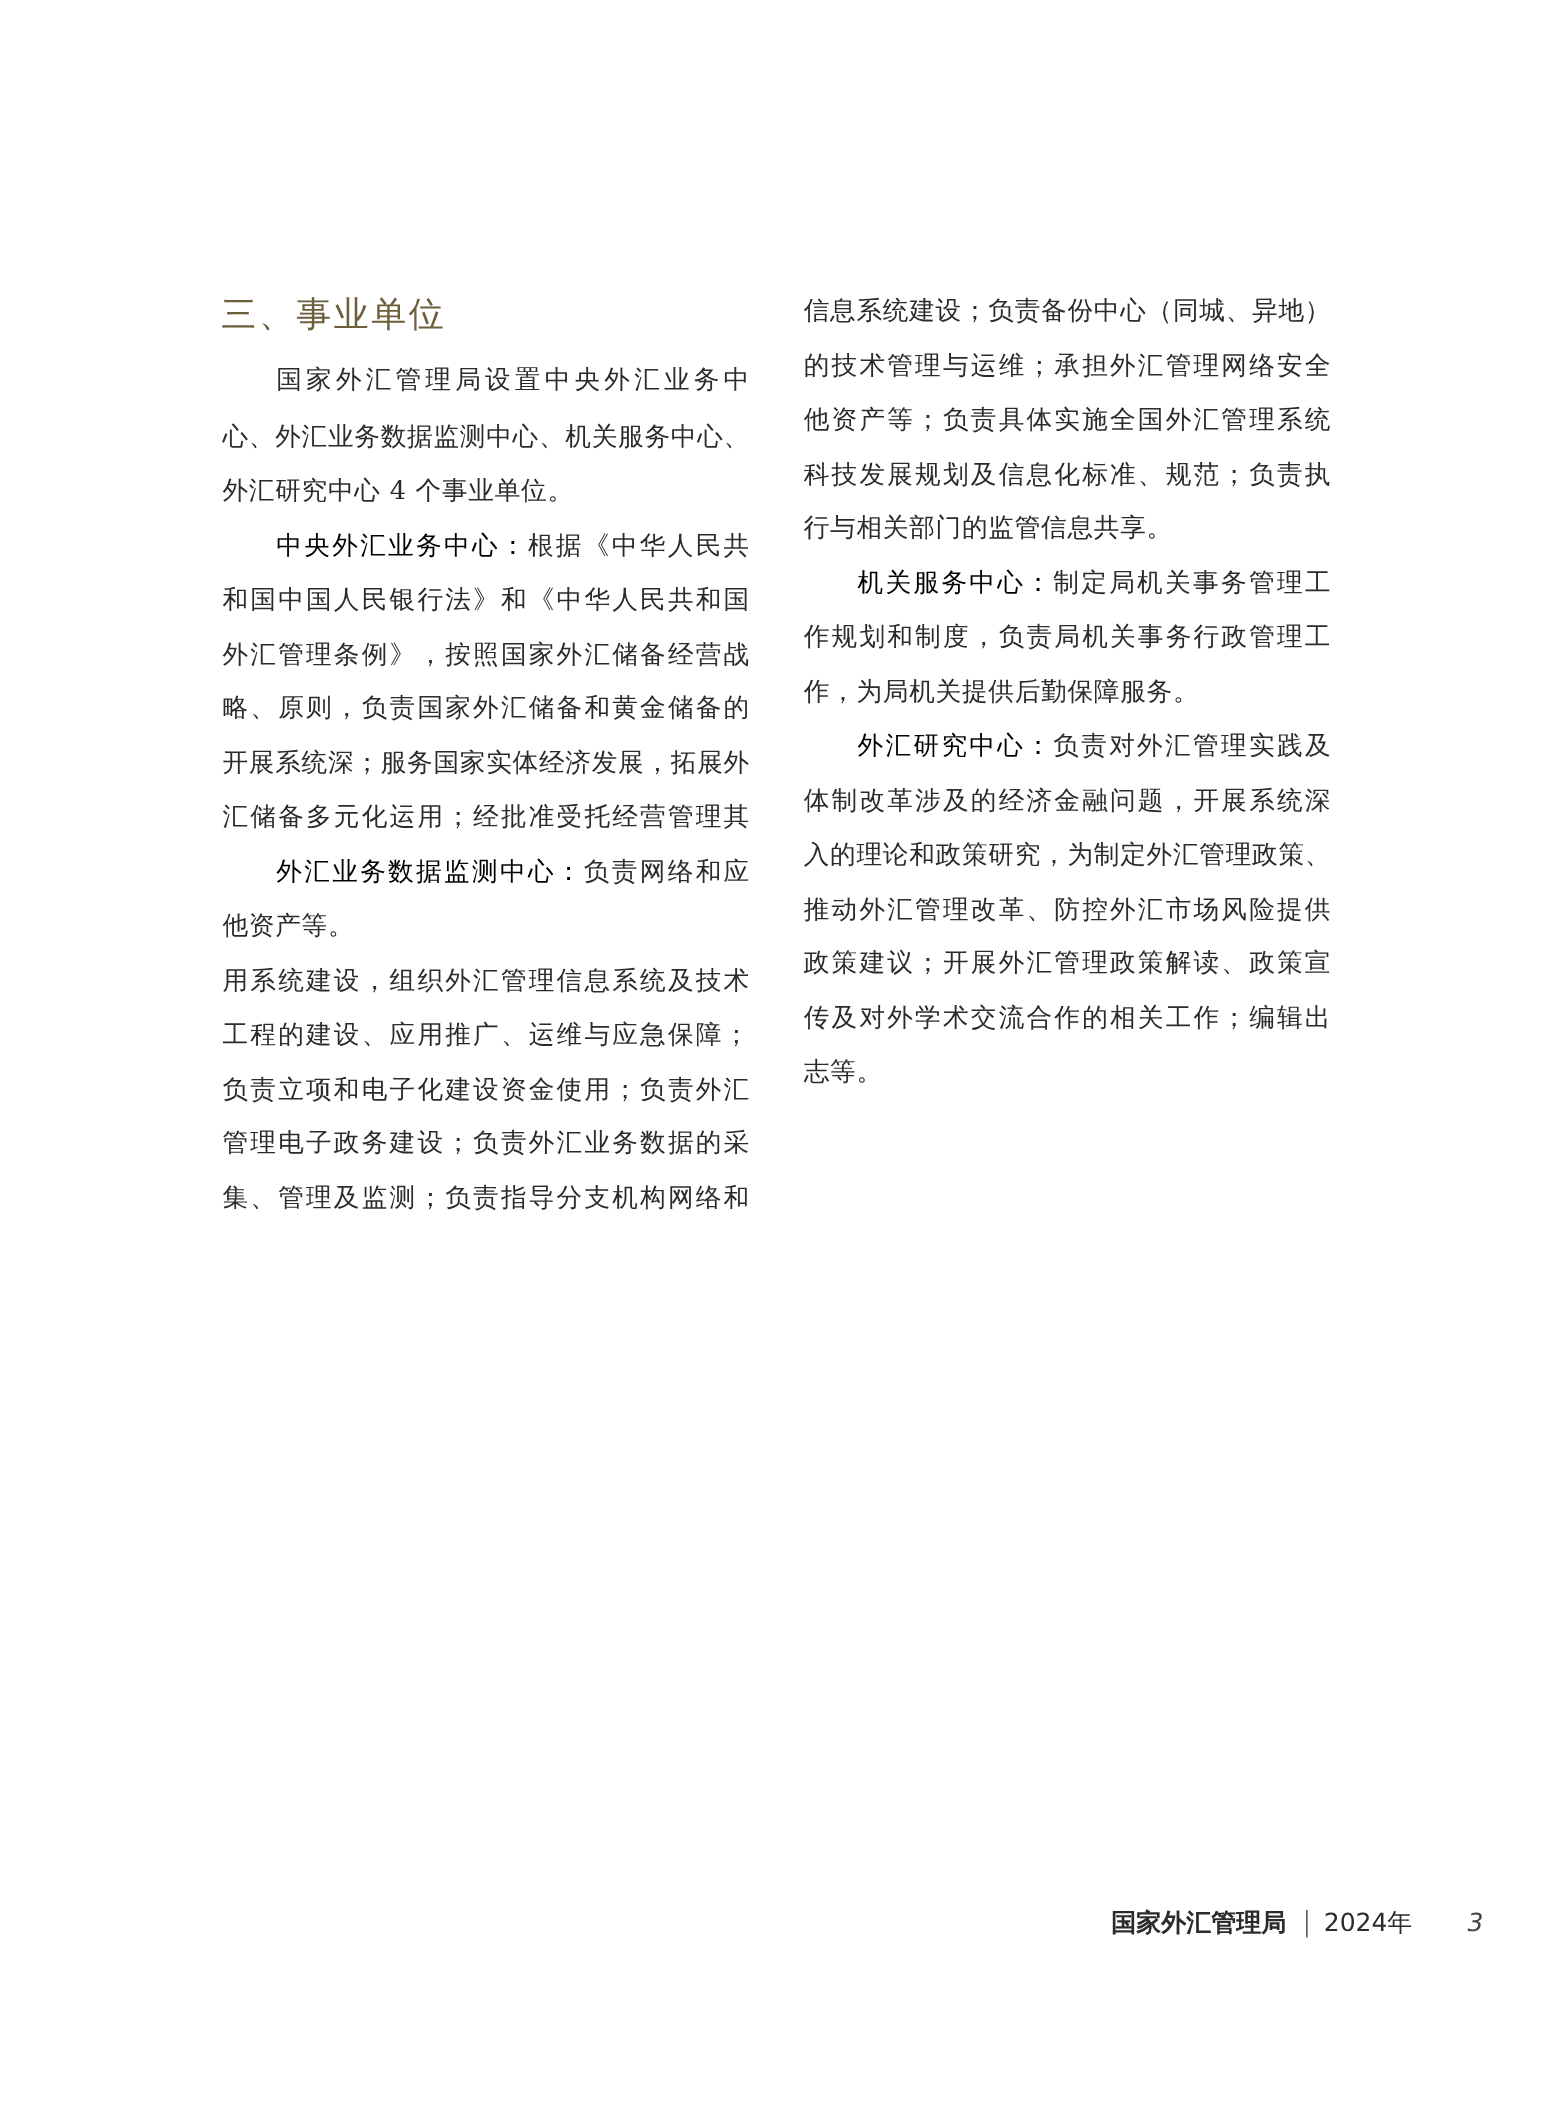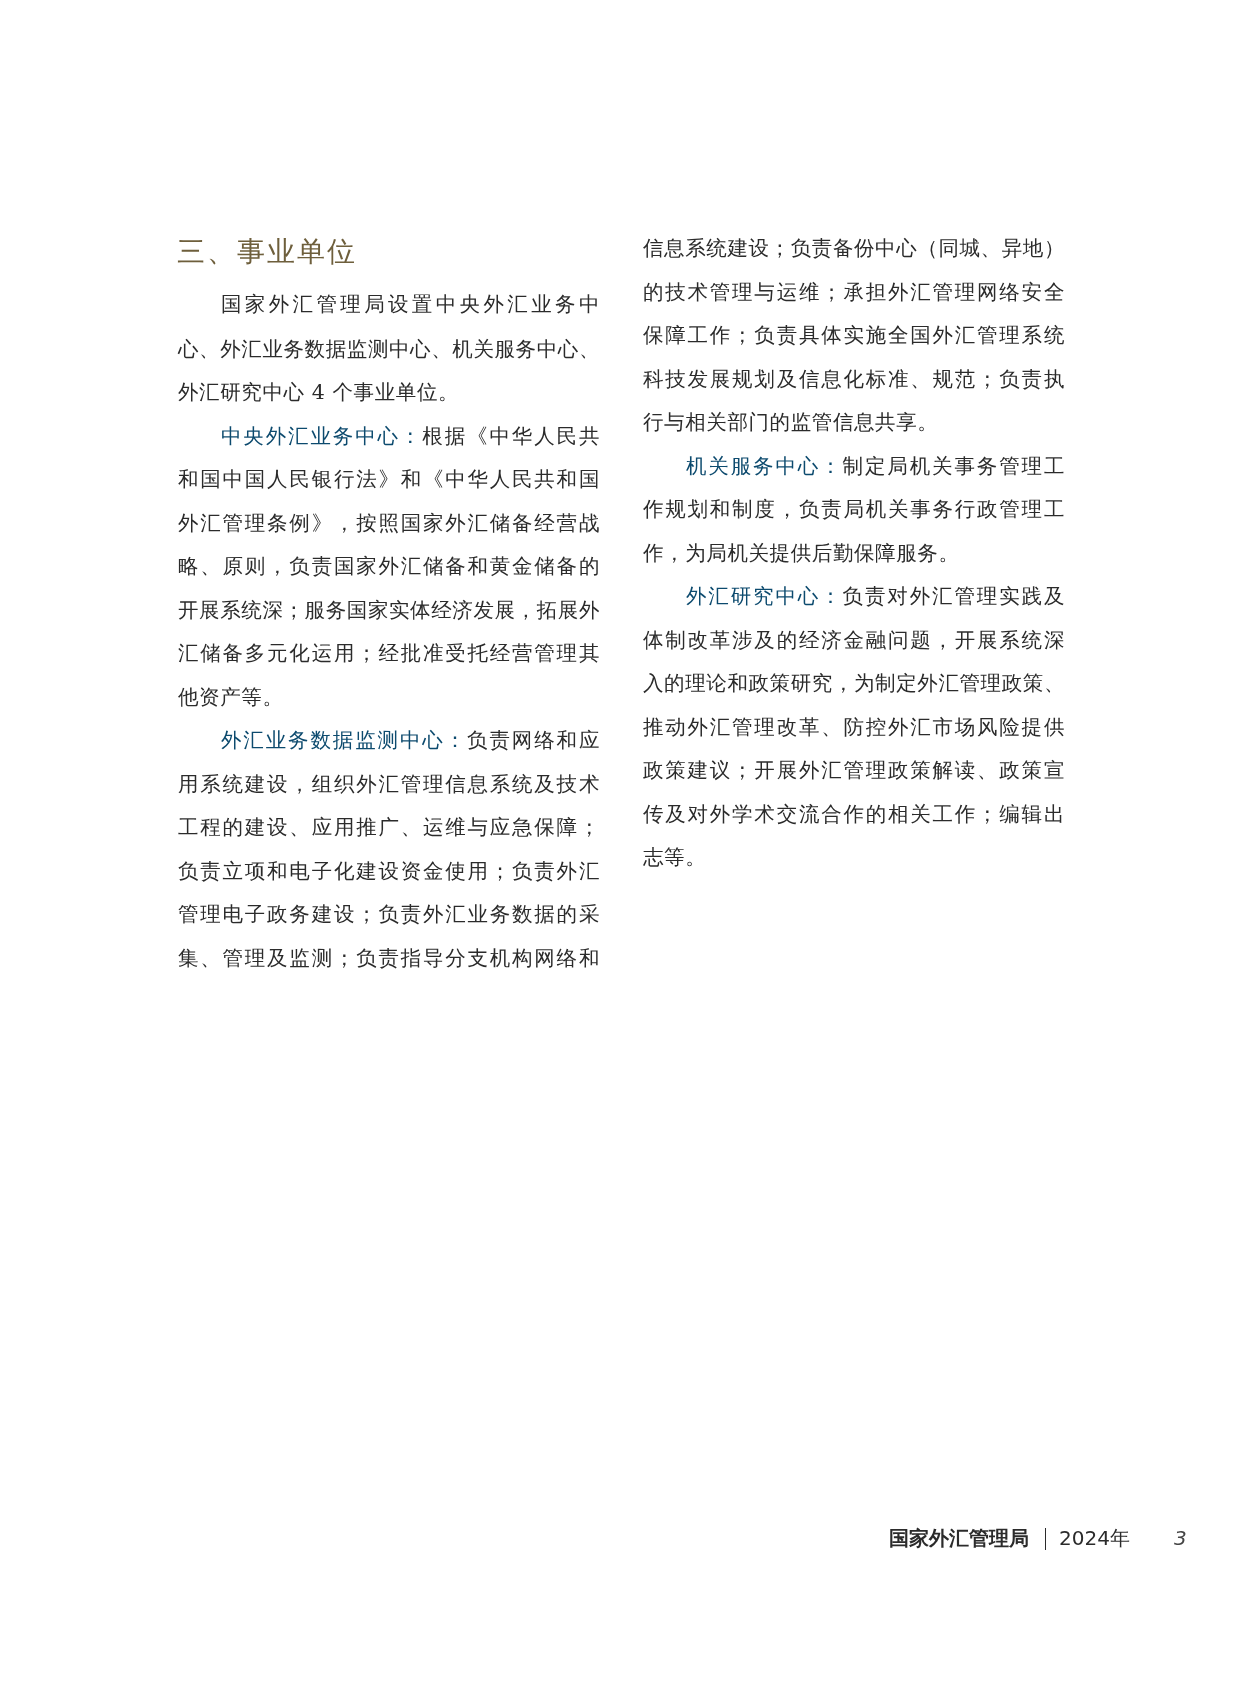--- a/index.html
+++ b/index.html
@@ -8,21 +8,21 @@
   .page { position: absolute; left: 0; top: 0; width: 1240px; height: 1430px; }
   .title { position: absolute; left: 177px; top: 232px; font-size: 28px; line-height: 40px;
            color: #6e5f3c; letter-spacing: 2px; font-family: "DejaVu Sans", "Liberation Sans", sans-serif; }
   .col { position: absolute; width: 422px; }
   .col.left { left: 178px; top: 284px; }
   .col.right { left: 643px; top: 227px; }
   .line { height: 43.5px; line-height: 43.5px; font-size: 20.5px; white-space: nowrap;
           letter-spacing: 0.6px; text-align: justify; text-align-last: justify; }
   .line.indent { padding-left: 43px; }
   .line.last { text-align-last: left; }
-  .label { color: #0c4a6e; }
+  .label { color: #000000; }
   .footer { position: absolute; top: 1520px; left: 0; width: 1240px; height: 36px;
             font-family: "DejaVu Sans", "Liberation Sans", sans-serif; color: #2b2b2b; padding-left: 12px; }
   .footer .org { position: absolute; left: 889px; top: 0; font-size: 20px; line-height: 36px; font-weight: bold; }
   .footer .divider { position: absolute; left: 1045px; top: 8px; width: 1px; height: 22px; background: #2b2b2b; }
   .footer .year { position: absolute; left: 1059px; top: 0; font-size: 20px; line-height: 36px; }
   .footer .pageno { position: absolute; left: 1174px; top: 0; font-size: 20px; line-height: 36px; font-style: italic; color: #444; }
 </style>
 </head>
 <body>
 
@@ -32,32 +32,32 @@
   <div class="col left" id="left-col">
       <div class="line indent" style="white-space: normal; font-family: Liberation Mono, monospace;"><span>国家外汇管理局设置中央外汇业务中</span></div>
       <div class="line" style="white-space: normal;"><span>心、外汇业务数据监测中心、机关服务中心、</span></div>
       <div class="line last"><span>外汇研究中心 4 个事业单位。</span></div>
       <div class="line indent" style="white-space: normal;"><span class="label">中央外汇业务中心：</span><span>根据《中华人民共</span></div>
       <div class="line" style="white-space: normal;"><span>和国中国人民银行法》和《中华人民共和国</span></div>
       <div class="line" style="white-space: normal;"><span>外汇管理条例》，按照国家外汇储备经营战</span></div>
       <div class="line" style="white-space: normal;"><span>略、原则，负责国家外汇储备和黄金储备的</span></div>
       <div class="line" style="white-space: normal;"><span>开展系统深；服务国家实体经济发展，拓展外</span></div>
       <div class="line" style="white-space: normal;"><span>汇储备多元化运用；经批准受托经营管理其</span></div>
+      <div class="line indent" style="white-space: normal;"><span class="label">外汇业务数据监测中心：</span><span>负责网络和应</span></div>
       <div class="line last"><span>他资产等。</span></div>
-      <div class="line indent" style="white-space: normal;"><span class="label">外汇业务数据监测中心：</span><span>负责网络和应</span></div>
       <div class="line" style="white-space: normal;"><span>用系统建设，组织外汇管理信息系统及技术</span></div>
       <div class="line" style="white-space: normal;"><span>工程的建设、应用推广、运维与应急保障；</span></div>
       <div class="line" style="white-space: normal;"><span>负责立项和电子化建设资金使用；负责外汇</span></div>
       <div class="line" style="white-space: normal;"><span>管理电子政务建设；负责外汇业务数据的采</span></div>
       <div class="line" style="white-space: normal;"><span>集、管理及监测；负责指导分支机构网络和</span></div>
     </div>
   <div class="col right" id="right-col">
       <div class="line" style="white-space: normal;"><span>信息系统建设；负责备份中心（同城、异地）</span></div>
       <div class="line" style="white-space: normal;"><span>的技术管理与运维；承担外汇管理网络安全</span></div>
-      <div class="line" style="white-space: normal;"><span>保障工作；负责具体实施全国外汇管理系统</span></div>
+      <div class="line" style="white-space: normal;"><span>他资产等；负责具体实施全国外汇管理系统</span></div>
       <div class="line" style="white-space: normal;"><span>科技发展规划及信息化标准、规范；负责执</span></div>
       <div class="line last"><span>行与相关部门的监管信息共享。</span></div>
       <div class="line indent" style="white-space: normal;"><span class="label">机关服务中心：</span><span>制定局机关事务管理工</span></div>
       <div class="line" style="white-space: normal;"><span>作规划和制度，负责局机关事务行政管理工</span></div>
       <div class="line last"><span>作，为局机关提供后勤保障服务。</span></div>
       <div class="line indent" style="white-space: normal;"><span class="label">外汇研究中心：</span><span>负责对外汇管理实践及</span></div>
       <div class="line" style="white-space: normal;"><span>体制改革涉及的经济金融问题，开展系统深</span></div>
       <div class="line" style="white-space: normal;"><span>入的理论和政策研究，为制定外汇管理政策、</span></div>
       <div class="line" style="white-space: normal;"><span>推动外汇管理改革、防控外汇市场风险提供</span></div>
       <div class="line" style="white-space: normal;"><span>政策建议；开展外汇管理政策解读、政策宣</span></div>

